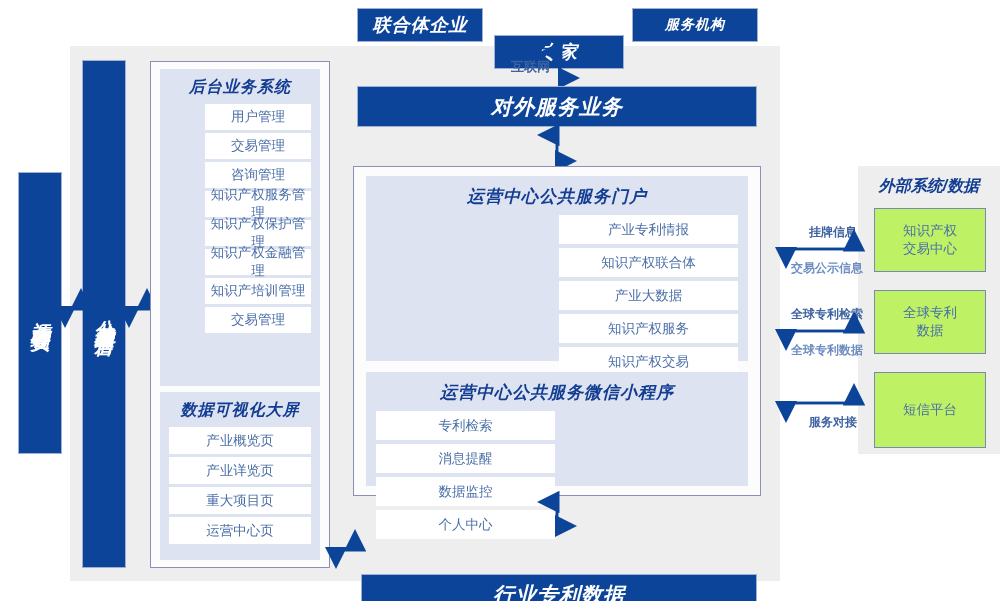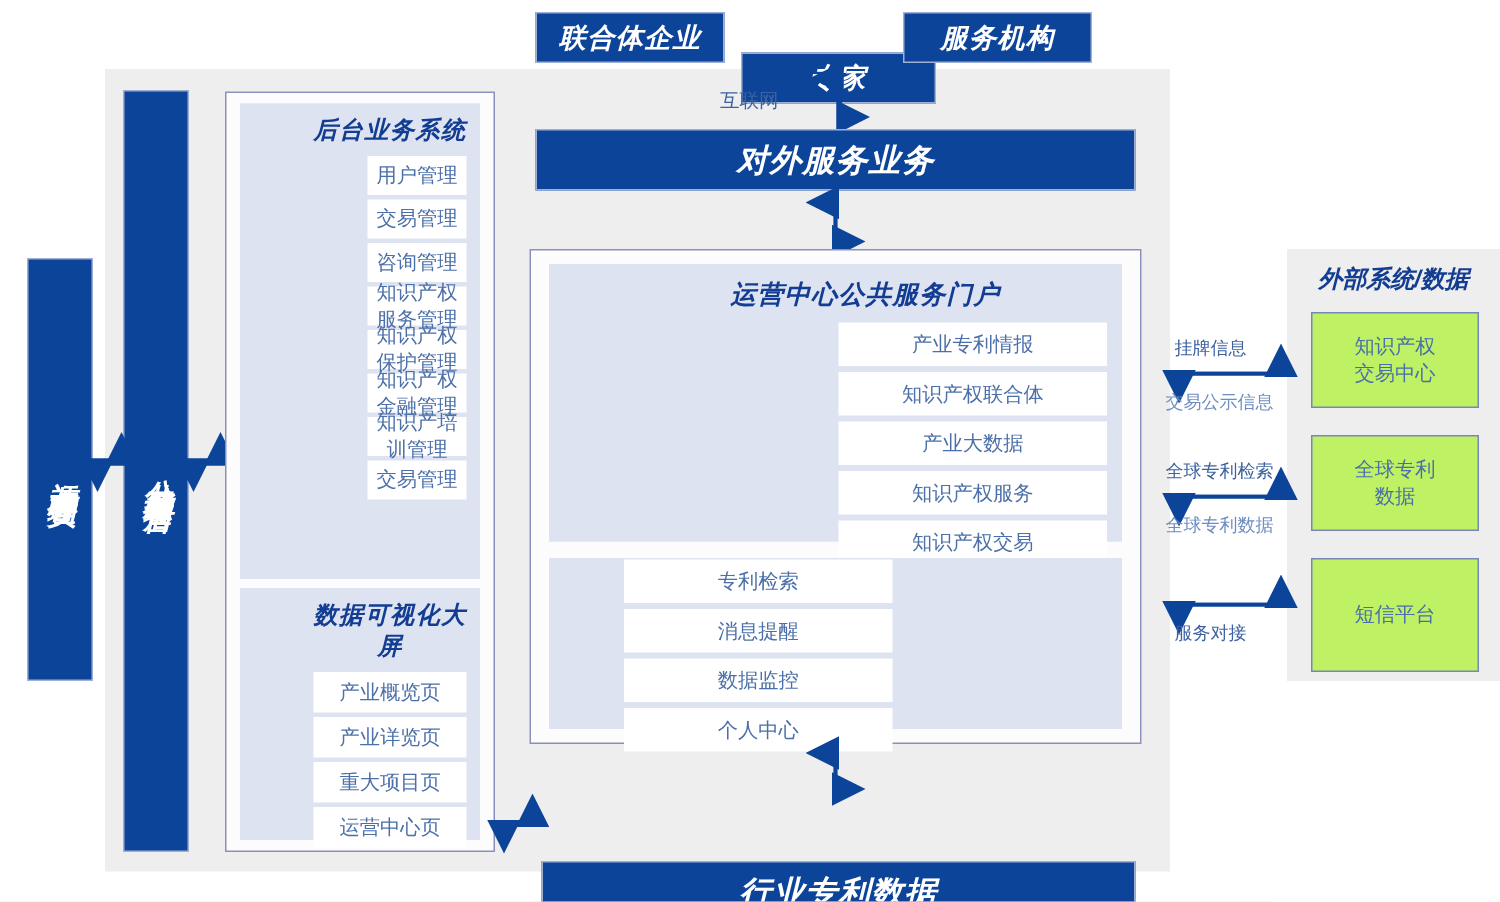--- a/index.html
+++ b/index.html
@@ -26,21 +26,20 @@
   }
   .graybg{background:#eeeeee;}
   .panel-outer{
     background:#fcfcfd;
     border:1px solid #8b8fbc;
   }
   .group{
     background:#dee3f1;
     border:1px solid #dee3f1;
     box-sizing:border-box;
-    padding-left:40px;
   }
   .group-title{
     color:#123d92;
     font-weight:bold;font-style:italic;
     text-align:center;
     font-size:16px;
     letter-spacing:1px;
   }
   .cell{
     background:#ffffff;
@@ -61,42 +60,42 @@
     box-sizing:border-box;
   }
   .vert{
     writing-mode:vertical-rl;
     text-orientation:upright;
     letter-spacing:2px;
   }
   .arrlabel{
     color:#3d62a0;
     font-size:12px;
-    font-weight:normal;
-    text-align:left;
+    font-weight:bold;
+    text-align:right;
     white-space:nowrap;
   }
   .arrlabel.light{color:#6d8cc0;}
   svg{display:block;overflow:visible;}
 </style>
 </head>
 <body>
 
 <div class="stage">
 
   <div class="abs graybg" style="left:70px;top:46px;width:710px;height:535px;"></div>
   <div class="abs graybg" style="left:858px;top:166px;width:142px;height:288px;"></div>
 
   <div class="abs navy" style="left:357px;top:8px;width:126px;height:34px;font-size:18px;">
     <span>联合体企业</span>
   </div>
   <div class="abs navy" style="left:494px;top:8px;width:130px;height:34px;font-size:18px;margin-top:27px;">
     <span>专家</span>
   </div>
-  <div class="abs navy" style="left:602px;top:8px;width:126px;height:34px;font-size:18px;font-family:Liberation Serif, serif;">
+  <div class="abs navy" style="left:632px;top:8px;width:126px;height:34px;font-size:14px;font-family:Liberation Serif, serif;">
     <span>服务机构</span>
   </div>
 
   <div class="abs arrlabel" style="left:480px;top:58px;width:70px;height:16px;font-size:13px;">
     <span>互联网</span>
   </div>
   <svg class="abs" style="left:548px;top:44px;width:24px;height:42px;" viewBox="0 0 24 42">
     <defs>
       <marker id="ahU" markerWidth="9" markerHeight="9" refX="4.5" refY="8" orient="auto">
         <path d="M4.5 0 L9 9 L0 9 Z" fill="#0c449a"></path>
@@ -180,20 +179,21 @@
       <div class="cell" style="width:179px;height:29px;">产业大数据</div>
       <div class="cell" style="width:179px;height:29px;">知识产权服务</div>
       <div class="cell" style="width:179px;height:29px;">知识产权交易</div>
       <div class="cell" style="width:179px;height:29px;">知识产权保护</div>
       <div class="cell" style="width:179px;height:29px;">知识产权金融</div>
       <div class="cell" style="width:179px;height:29px;">知识产权培训</div>
     </div>
   </div>
 
   <div class="abs group" style="left:366px;top:372px;width:382px;height:114px;">
+    <div class="group-title" style="padding-top:8px;padding-bottom:7px;font-size:17px;">运营中心公共服务微信小程序</div>
     <div style="padding:0 9px 8px 9px;display:flex;flex-wrap:wrap;gap:4px 5px;">
       <div class="cell" style="width:179px;height:29px;text-align:right;">专利检索</div>
       <div class="cell" style="width:179px;height:29px;">消息提醒</div>
       <div class="cell" style="width:179px;height:29px;">数据监控</div>
       <div class="cell" style="width:179px;height:29px;">个人中心</div>
     </div>
   </div>
 
   <svg class="abs" style="left:545px;top:496px;width:24px;height:36px;" viewBox="0 0 24 36">
     <line x1="12" y1="30" x2="12" y2="6" stroke="#0c449a" stroke-width="2.5" marker-end="url(#ahU)"></line>

